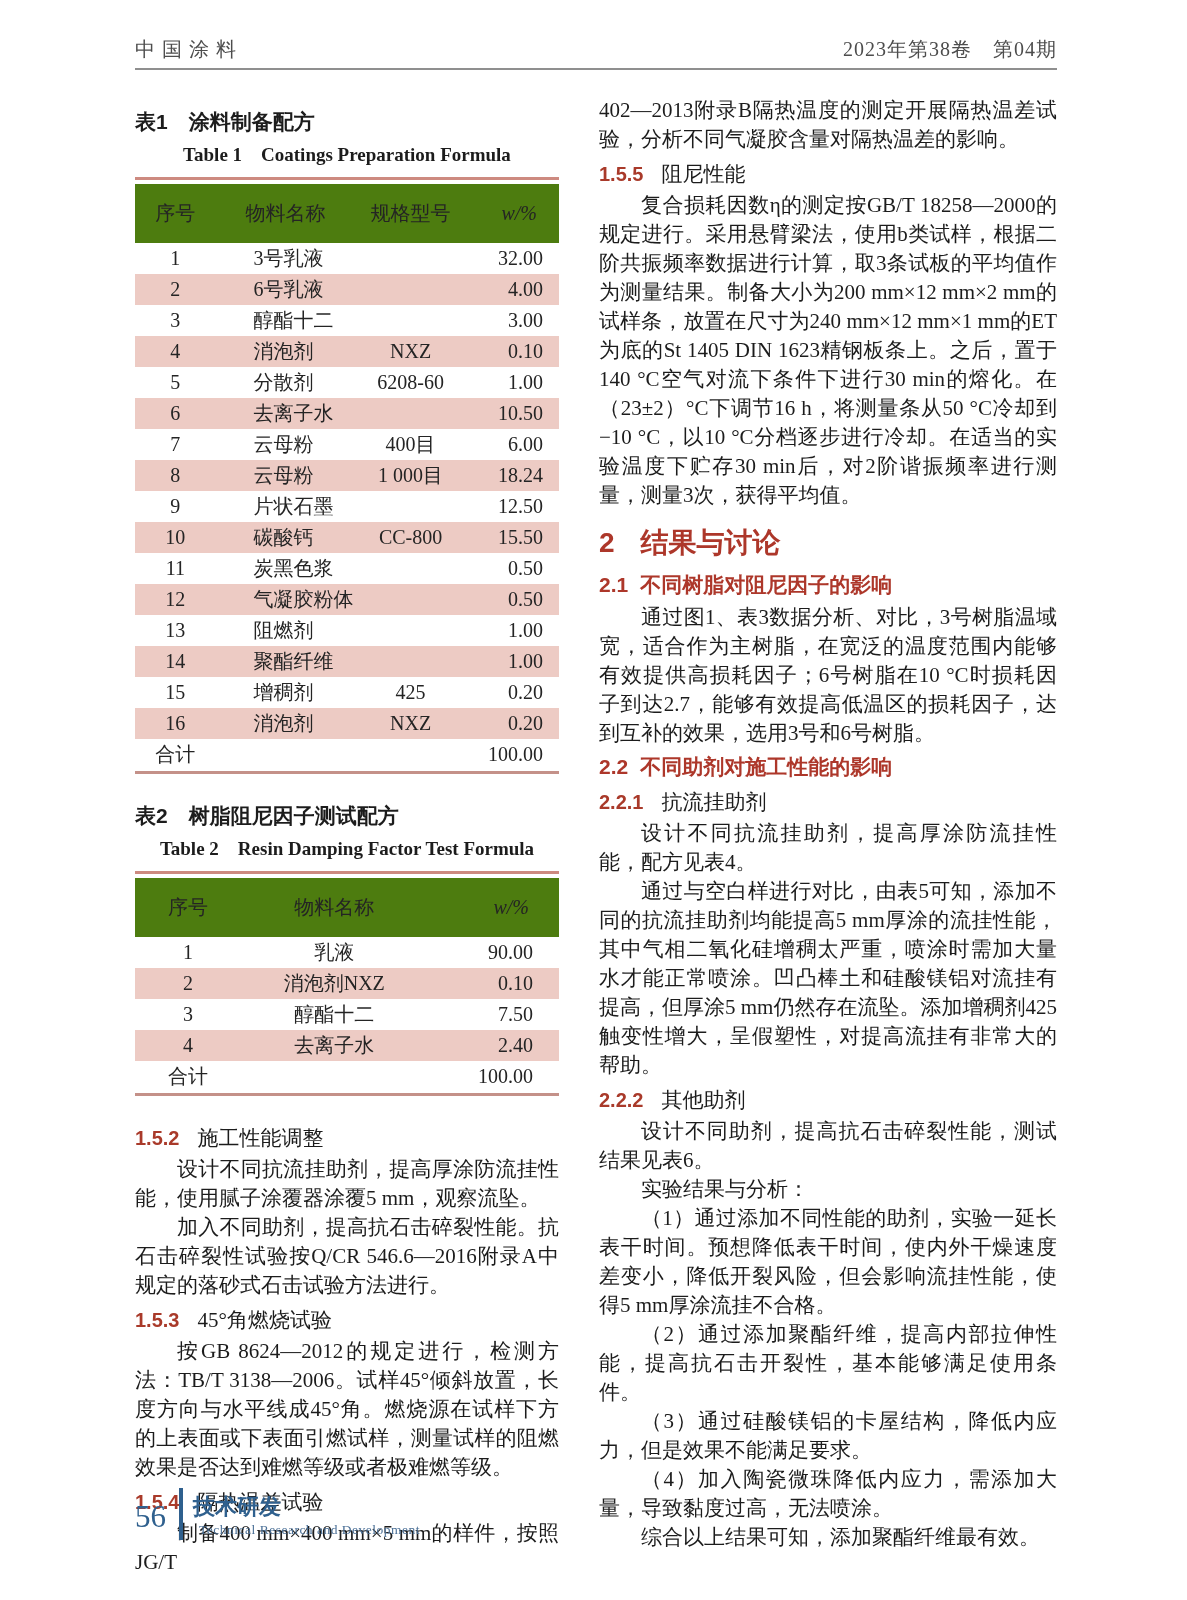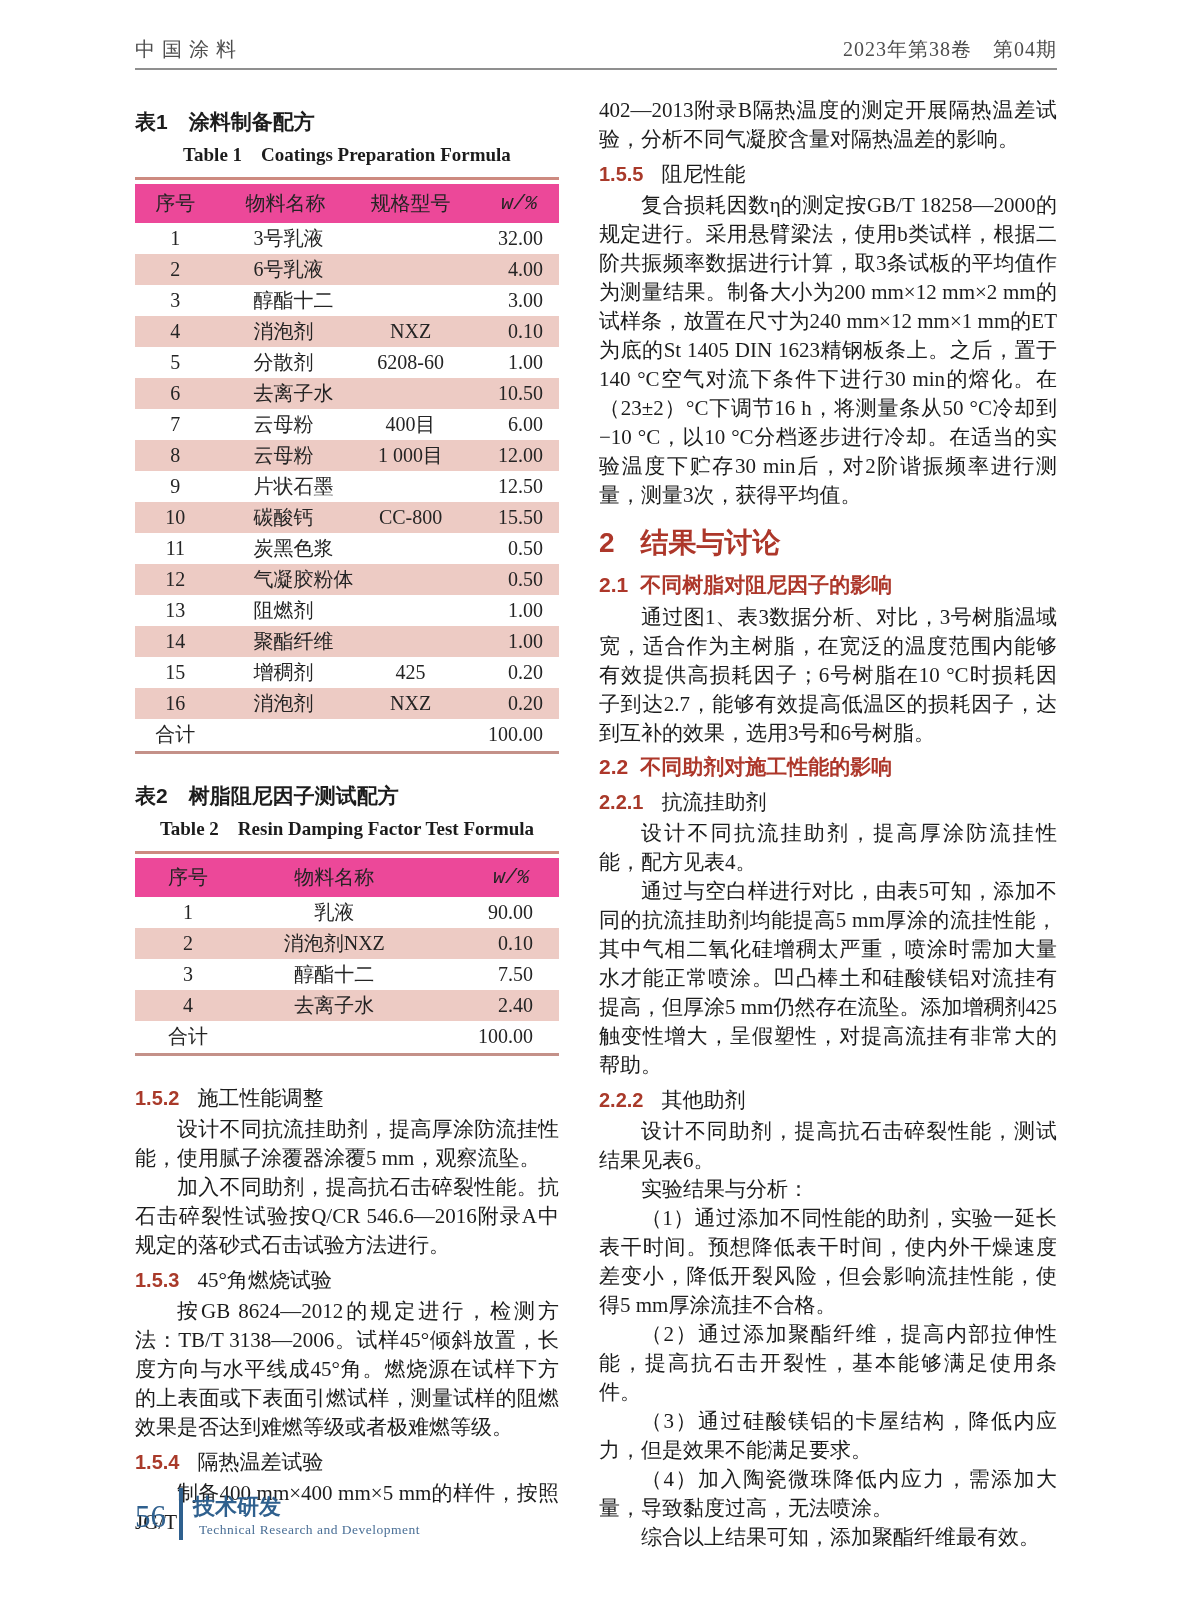--- a/index.html
+++ b/index.html
@@ -63,22 +63,22 @@
     text-align:center; font-family:"Liberation Serif","DejaVu Serif",serif;
     font-weight:bold; font-size:19px; margin:0 0 9px;
   }
 
   
   .table-wrap { margin-bottom:28px; }
   .tline     { height:3px; background:#cd8a80; margin-bottom:4px; }
   .tline.btm { margin:0; margin-top:1px; background:#c49189; }
   table { width:100%; border-collapse:collapse; font-size:20px; color:#242424; }
   th {
-    background:#ec4899; font-weight:normal; text-align:center;
-    padding:6px 0; color:#242424;font-family:Liberation Mono, monospace;
+    background:#4d7c0f; font-weight:normal; text-align:center;
+    padding:16px 0; color:#242424;
   }
   td { padding:2px 0; text-align:center; }
   tr.stripe td { background:#edcbc4; }
   th.wcol { font-style:italic; }
 
   .t1 th:nth-child(1), .t1 td:nth-child(1) { width:19%; }
   .t1 th:nth-child(2), .t1 td:nth-child(2) { width:33%; }
   .t1 td:nth-child(2) { text-align:left; padding-left:38px; }
   .t1 th:nth-child(3), .t1 td:nth-child(3) { width:26%; }
   .t1 th:nth-child(4), .t1 td:nth-child(4) { width:22%; }
@@ -177,21 +177,21 @@
               <tr>
                 <td>7</td>
                 <td>云母粉</td>
                 <td>400目</td>
                 <td>6.00</td>
               </tr>
               <tr class="stripe">
                 <td>8</td>
                 <td>云母粉</td>
                 <td>1 000目</td>
-                <td>12.00</td>
+                <td>18.24</td>
               </tr>
               <tr>
                 <td>9</td>
                 <td>片状石墨</td>
                 <td></td>
                 <td>12.50</td>
               </tr>
               <tr class="stripe">
                 <td>10</td>
                 <td>碳酸钙</td>

